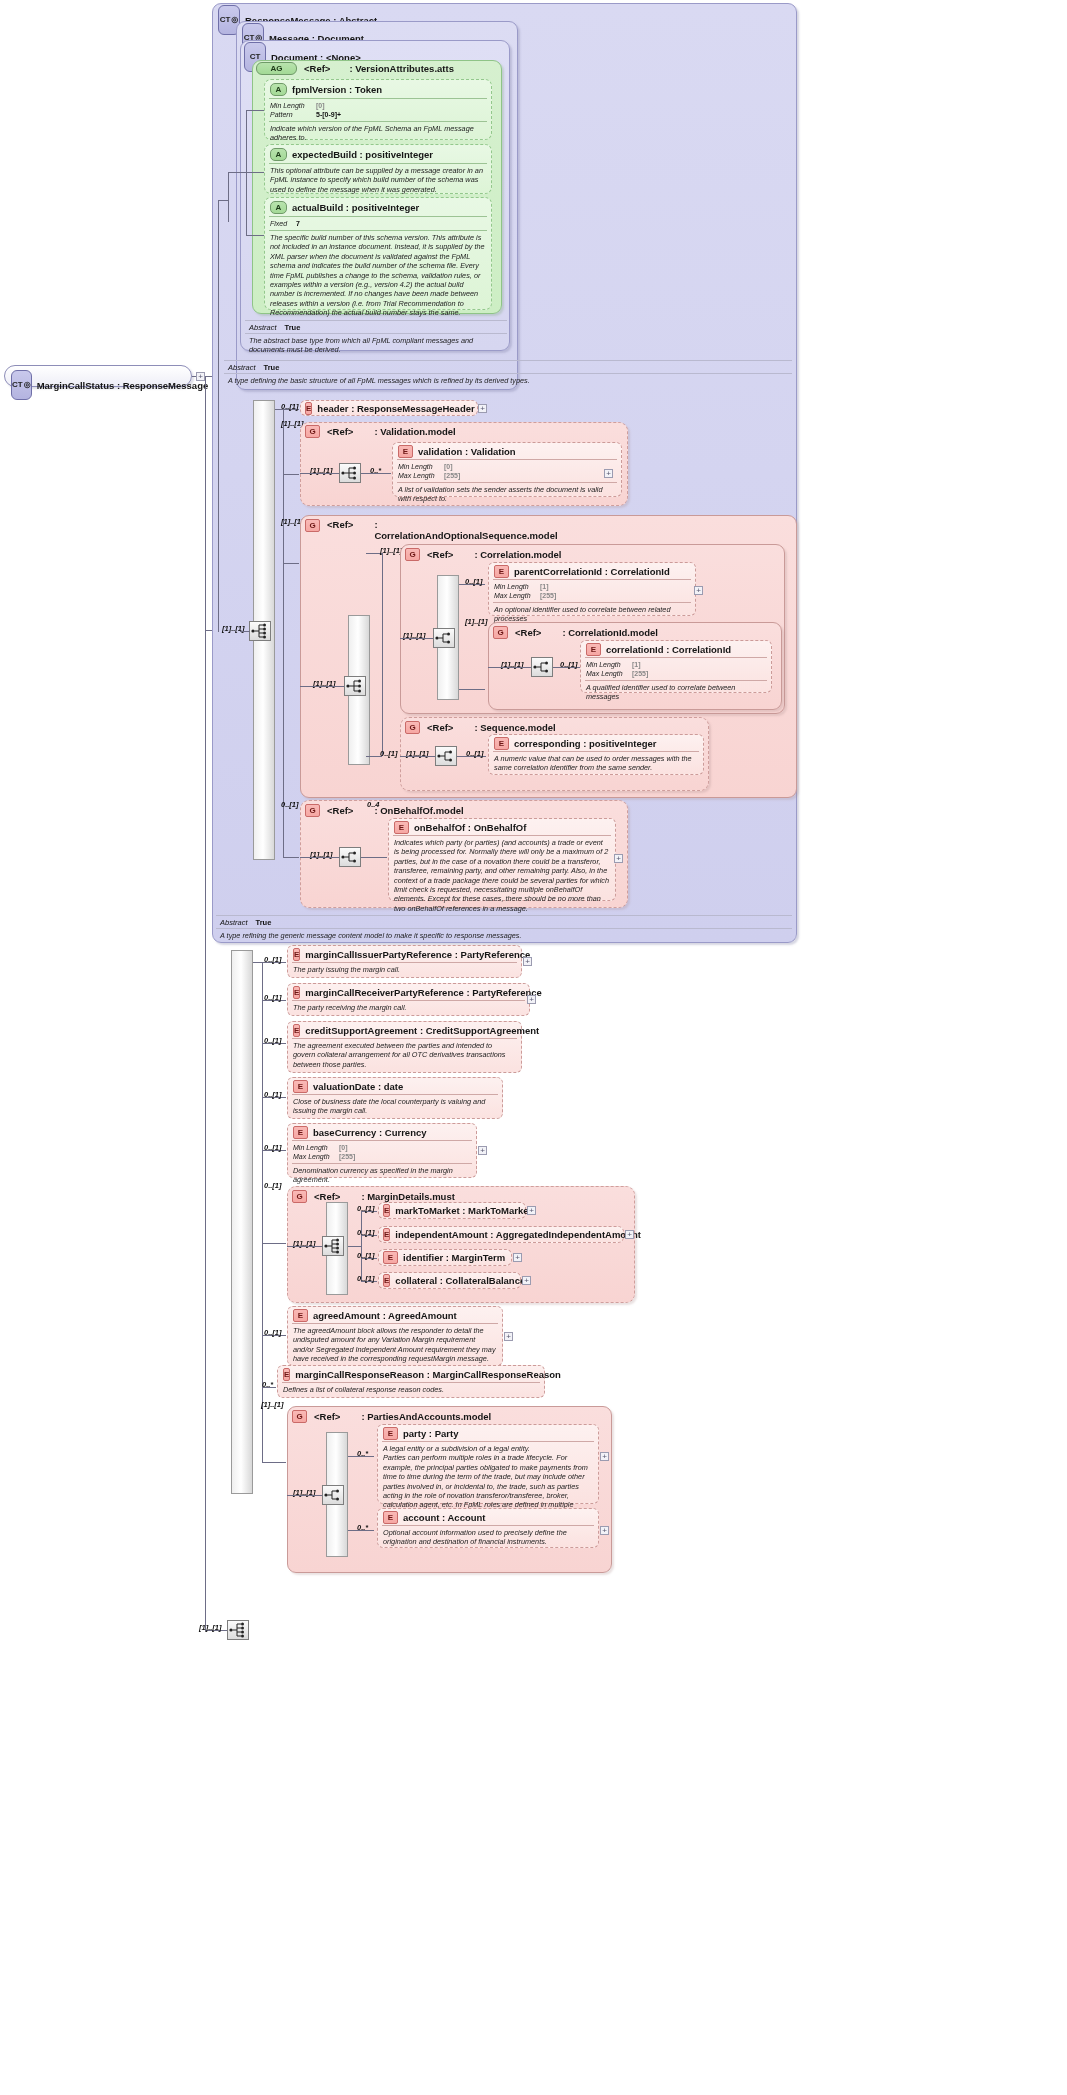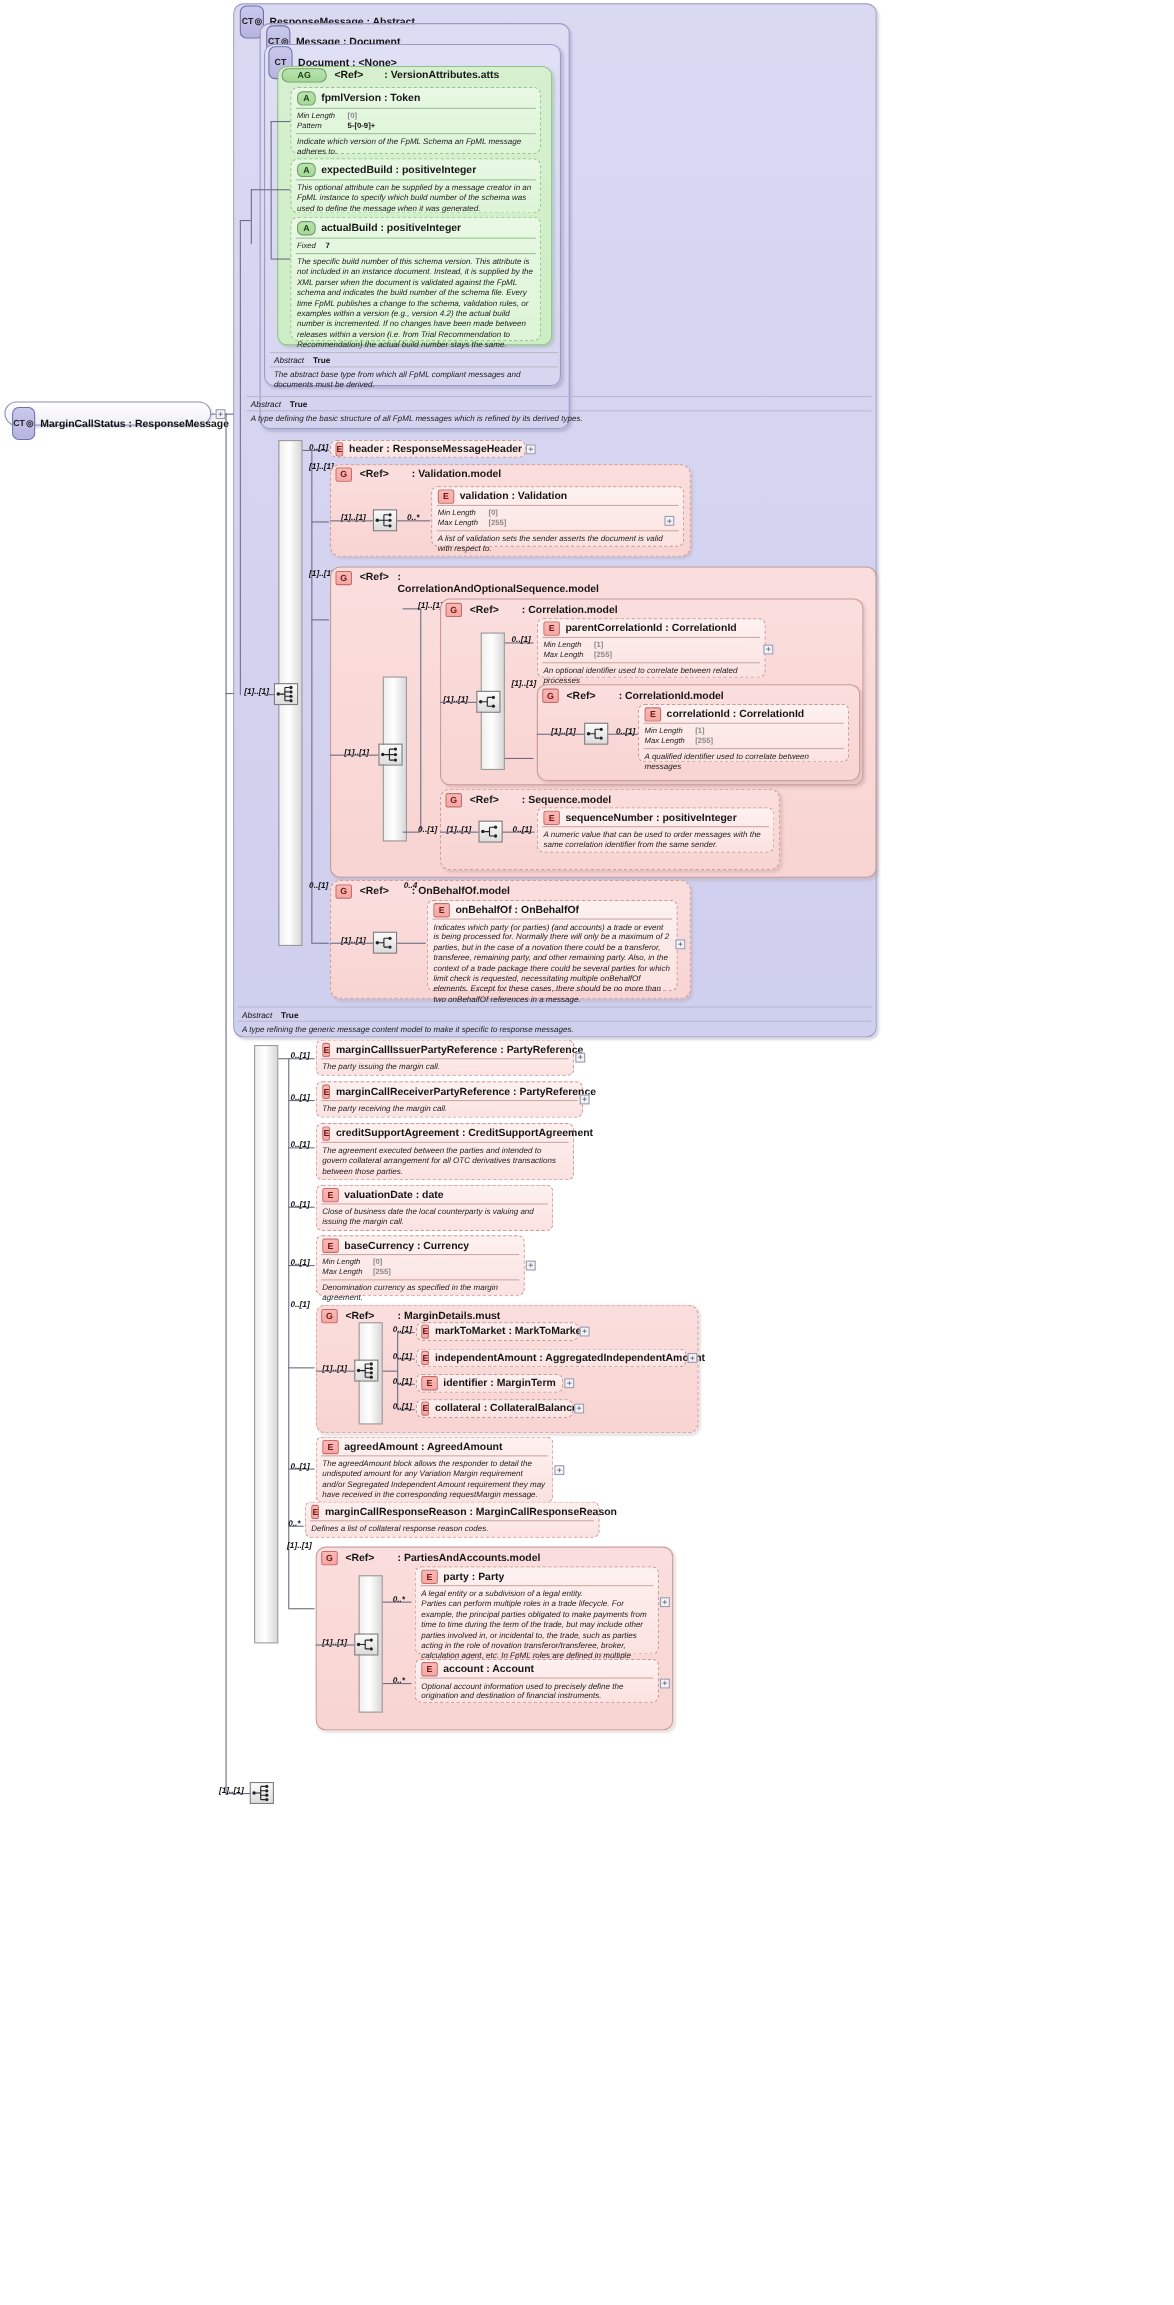--- a/index.html
+++ b/index.html
@@ -287,21 +287,21 @@
     <div class="doc" style="padding:2px 5px;">A list of validation sets the sender asserts the document is valid with respect to.</div>
   </div>
   <div class="plusbtn" style="left:604px;top:469px;">+</div>
 
   <div class="card" style="left:281px;top:517px;">[1]..[1]</div>
   <div class="abs g-box solid" style="left:300px;top:515px;width:497px;height:283px;"></div>
   <div class="abs" style="left:305px;top:519px;width:250px;">
     <div class="title-row" style="align-items:flex-start;gap:7px;">
       <span class="badge badge-g">G</span>
       <span class="node-title">&lt;Ref&gt;</span>
-      <span class="node-title wrap" style="margin-left:1px;width:140px;">: CorrelationAndOptionalSequence.model</span>
+      <span class="node-title wrap" style="margin-left:14px;width:140px;">: CorrelationAndOptionalSequence.model</span>
     </div>
   </div>
   <div class="bar" style="left:348px;top:615px;width:22px;height:150px;"></div>
   <div class="seq" style="left:344px;top:676px;">
     <svg width="20" height="18" viewBox="0 0 20 18">
       <circle cx="3" cy="9" r="1.6" fill="#222"></circle>
         <line x1="4.5" y1="9" x2="9" y2="9" stroke="#222" stroke-width="1"></line>
       <line x1="9" y1="4" x2="9" y2="14" stroke="#222" stroke-width="1"></line>
       <line x1="9" y1="4" x2="13" y2="4" stroke="#222" stroke-width="1"></line>
         <line x1="9" y1="9" x2="13" y2="9" stroke="#222" stroke-width="1"></line>
@@ -411,21 +411,21 @@
         <circle cx="14.5" cy="13" r="1.5" fill="#222"></circle>
     </svg>
   </div>
   <div class="card" style="left:406px;top:749px;">[1]..[1]</div>
   <div class="ln lnh" style="left:400px;top:756px;width:35px;"></div>
   <div class="ln lnh" style="left:457px;top:756px;width:29px;"></div>
   <div class="card" style="left:466px;top:749px;">0..[1]</div>
   <div class="abs e-box" style="left:488px;top:734px;width:216px;height:41px;">
     <div class="title-row" style="padding:2px 5px 1px 5px;">
       <span class="badge badge-e">E</span>
-      <span class="node-title">sequenceNumber : positiveInteger</span>
+      <span class="node-title">corresponding : positiveInteger</span>
     </div>
     <div class="sep-pink" style="margin:0 4px;"></div>
     <div class="doc" style="padding:2px 5px;">A numeric value that can be used to order messages with the same correlation identifier from the same sender.</div>
   </div>
 
   <div class="card" style="left:281px;top:800px;">0..[1]</div>
   <div class="abs g-box" style="left:300px;top:800px;width:328px;height:108px;"></div>
   <div class="abs title-row" style="left:305px;top:804px;gap:7px;">
     <span class="badge badge-g">G</span>
     <span class="node-title">&lt;Ref&gt;</span>

